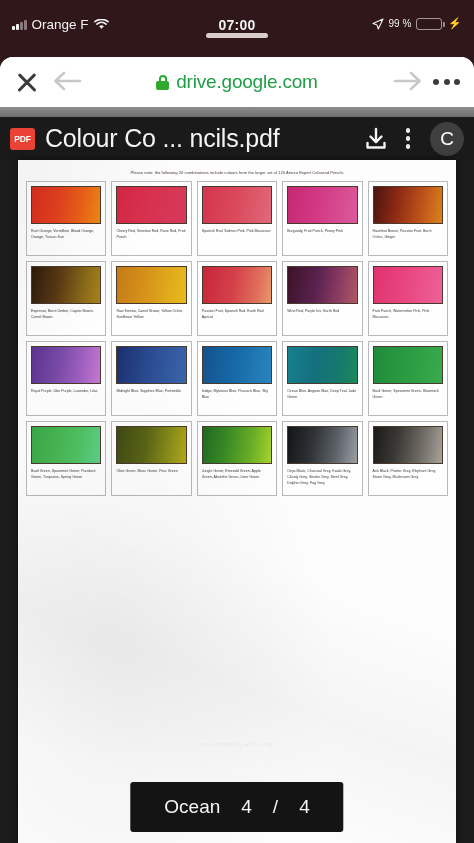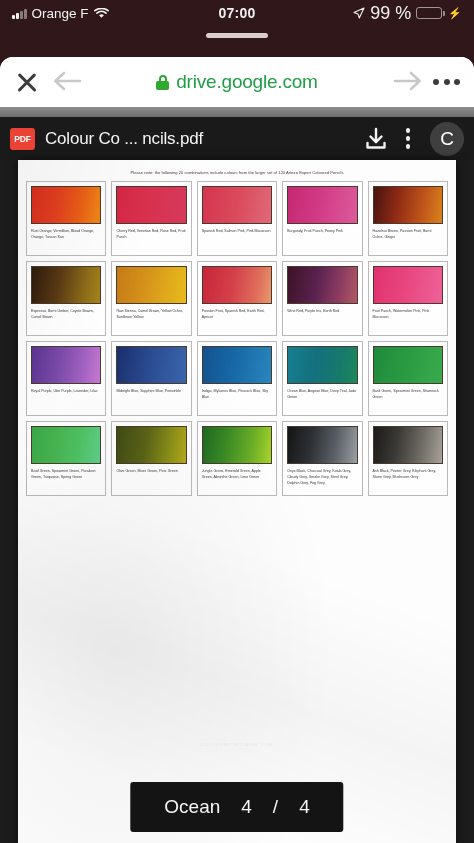--- a/index.html
+++ b/index.html
@@ -17,37 +17,37 @@
   }
   .ghost-row {
     position:absolute; top:36px; left:0; right:0; height:28px;
     display:flex; align-items:center; justify-content:space-around;
     color:rgba(255,255,255,0.045); font-size:19px; letter-spacing:2px;
   }
 
   
   .statusbar {
     position:absolute; top:0; left:0; right:0; height:26px;
-    display:flex; align-items:center; color:#f2f2f2;
-    font-size:13.5px; padding:4px 12px; z-index:40;
+    display:flex; align-items:flex-start; color:#f2f2f2;
+    font-size:13.5px; padding:17px 12px; z-index:40;
   }
   .sb-left { display:flex; align-items:center; gap:5px; flex:1; }
   .sb-center { flex:0 0 auto; font-weight:600; font-size:14px; letter-spacing:.2px;}
   .sb-right { display:flex; align-items:center; gap:5px; flex:1; justify-content:flex-end; }
   .signal { display:flex; align-items:flex-end; gap:1.5px; height:11px; }
   .signal i { width:2.5px; background:#f2f2f2; border-radius:1px; display:block; }
   .signal i:nth-child(1){height:4px;}
   .signal i:nth-child(2){height:6px;}
   .signal i:nth-child(3){height:8px;background:#8a7a7c;}
   .signal i:nth-child(4){height:10px;background:#8a7a7c;}
   .carrier { font-size:13.5px; }
   .wifi { position:relative; width:14px; height:11px; }
   .wifi svg { display:block; }
   .loc svg { display:block; }
-  .battpct { font-size:18px; }
+  .battpct { font-size:10px; }
   .battery {
     width:26px; height:12px; border:1.4px solid rgba(255,255,255,.55);
     border-radius:3px; position:relative; padding:1.3px;
   }
   .battery::after {
     content:""; position:absolute; right:-3.5px; top:3px;
     width:2px; height:5px; background:rgba(255,255,255,.5); border-radius:0 1px 1px 0;
   }
   .battery .fill { height:100%; background:#3ad458; border-radius:1.5px; }
   .bolt { font-size:11px; color:#f2f2f2; margin-left:1px;}
@@ -101,21 +101,21 @@
   .pdfbar {
     height:43px; background:#1a1a1a; display:flex; align-items:center;
     padding:0 10px; gap:10px; position:relative;
   }
   .pdficon {
     width:25px; height:22px; background:#ea4335; border-radius:3px;
     color:#fff; font-size:8.5px; font-weight:bold; display:flex;
     align-items:center; justify-content:center; letter-spacing:-.2px; flex:0 0 auto;
   }
   .pdftitle {
-    color:#f4f4f4; font-size:17px; letter-spacing:-.2px;
+    color:#f4f4f4; font-size:25px; letter-spacing:-.2px;
     white-space:nowrap; overflow:hidden; flex:1 1 auto;
   }
   .dl { width:24px; height:24px; flex:0 0 auto; cursor:pointer;}
   .dl svg{display:block;}
   .vdots { width:20px; display:flex; flex-direction:column; align-items:center; gap:3.5px; flex:0 0 auto; cursor:pointer;}
   .vdots span { width:4.6px; height:4.6px; border-radius:50%; background:#f0f0f0; }
   .avatar {
     width:34px; height:34px; border-radius:50%; background:#3f3f3f;
     color:#fff; display:flex; align-items:center; justify-content:center;
     font-size:19px; flex:0 0 auto; cursor:pointer; margin-left:2px;

